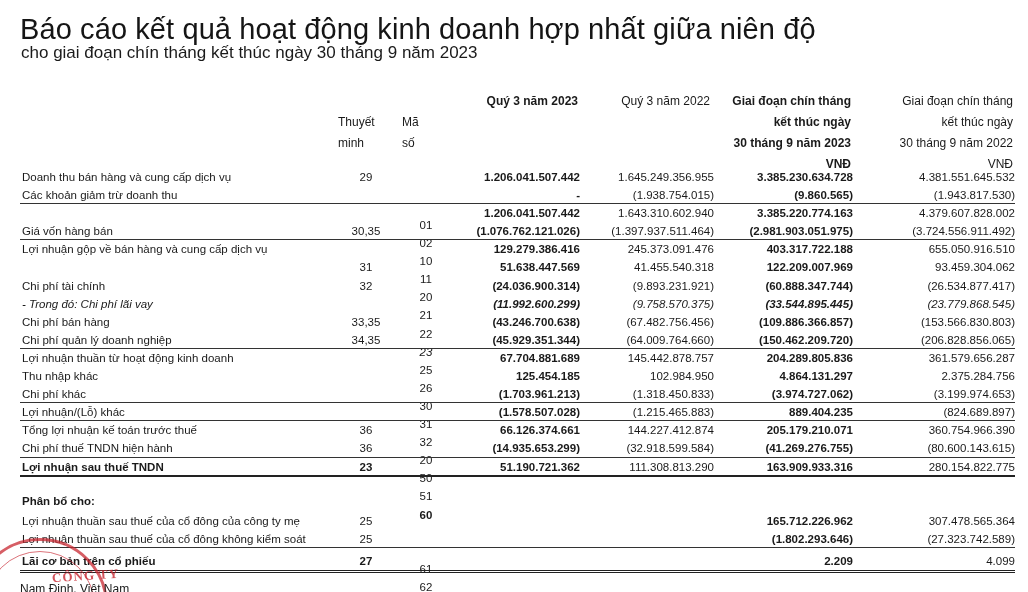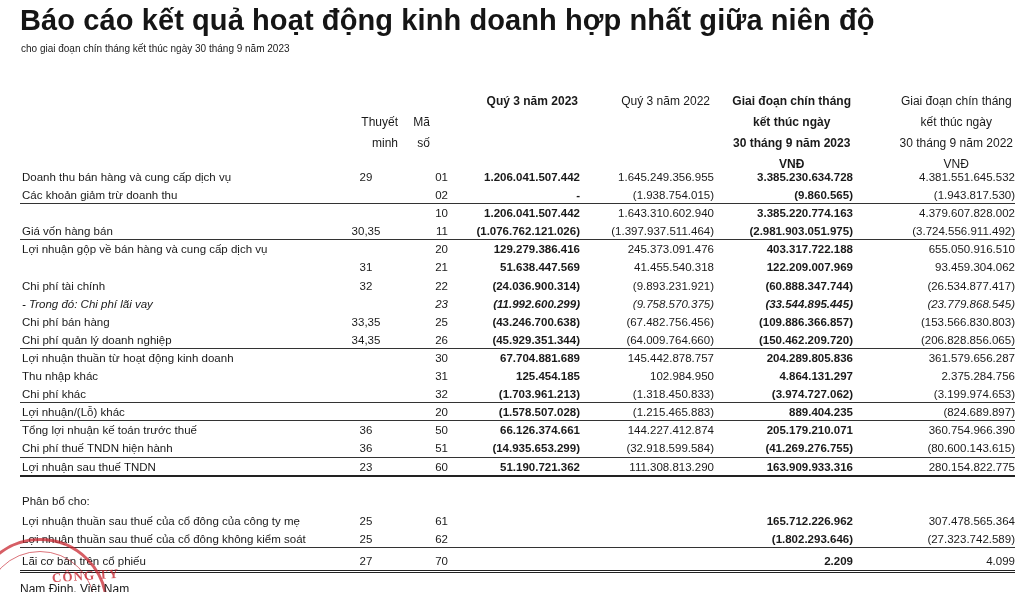--- a/index.html
+++ b/index.html
@@ -2,47 +2,47 @@
 <html><head>
 <meta charset="utf-8">
 <style>
   html, body { margin: 0; padding: 0; }
   body {
     width: 1028px; height: 592px; overflow: hidden; position: relative;
     background: #ffffff; color: #1a1a1a;
     font-family: "Liberation Sans", "DejaVu Sans", sans-serif;
   }
   .title {
-    position: absolute; left: 20px; top: 4px;
-    font-size: 29px; font-weight: bold; letter-spacing: 0.1px; color: #151515;
+    position: absolute; left: 20px; top: 13px;
+    font-size: 29px; font-weight: normal; letter-spacing: 0.1px; color: #151515;
     white-space: nowrap;
   }
   .subtitle {
     position: absolute; left: 21px; top: 43px;
-    font-size: 10px; color: #1a1a1a; white-space: nowrap;
+    font-size: 17px; color: #1a1a1a; white-space: nowrap;
   }
   .hdr { position: absolute; font-size: 12px; line-height: 21px; color: #1a1a1a; }
-  .hdr.center { text-align: right; }
-  .hdr.right { text-align: center; }
+  .hdr.center { text-align: left; }
+  .hdr.right { text-align: right; }
   .hdr .b { font-weight: bold; }
 
   .tbl { position: absolute; left: 20px; top: 168px; width: 1010px; }
   .row {
     position: relative; height: 18.1px; font-size: 11.5px; line-height: 18px;
     white-space: nowrap;
   }
   .row > span { position: absolute; top: 0; }
   .lbl { left: 2px; }
   .note { left: 300px; width: 92px; text-align: center; }
-  .code { left: 400px; width: 28px; text-align: right; }
+  .code { left: 392px; width: 28px; text-align: center; margin-top: 48px; }
   .c1 { right: 450px; text-align: right; font-weight: bold; }
   .c2 { right: 316px; text-align: left; margin-left: 40px; }
   .c3 { right: 177px; text-align: left; font-weight: bold; }
   .c4 { right: 15px; text-align: right; }
-  .row.bold .lbl, .row.bold .note, .row.bold .code { font-weight: normal; }
+  .row.bold .lbl, .row.bold .note, .row.bold .code { font-weight: bold; }
   .row.italic span { font-style: italic; }
   .row.line-below::after {
     content: ""; position: absolute; left: 0; right: 15px; bottom: 0;
     border-bottom: 1px solid #333;
   }
   .row.double-below::after {
     content: ""; position: absolute; left: 0; right: 15px; bottom: -3px;
     border-bottom: 3px double #222;
   }
   .row.thick-below::after {

